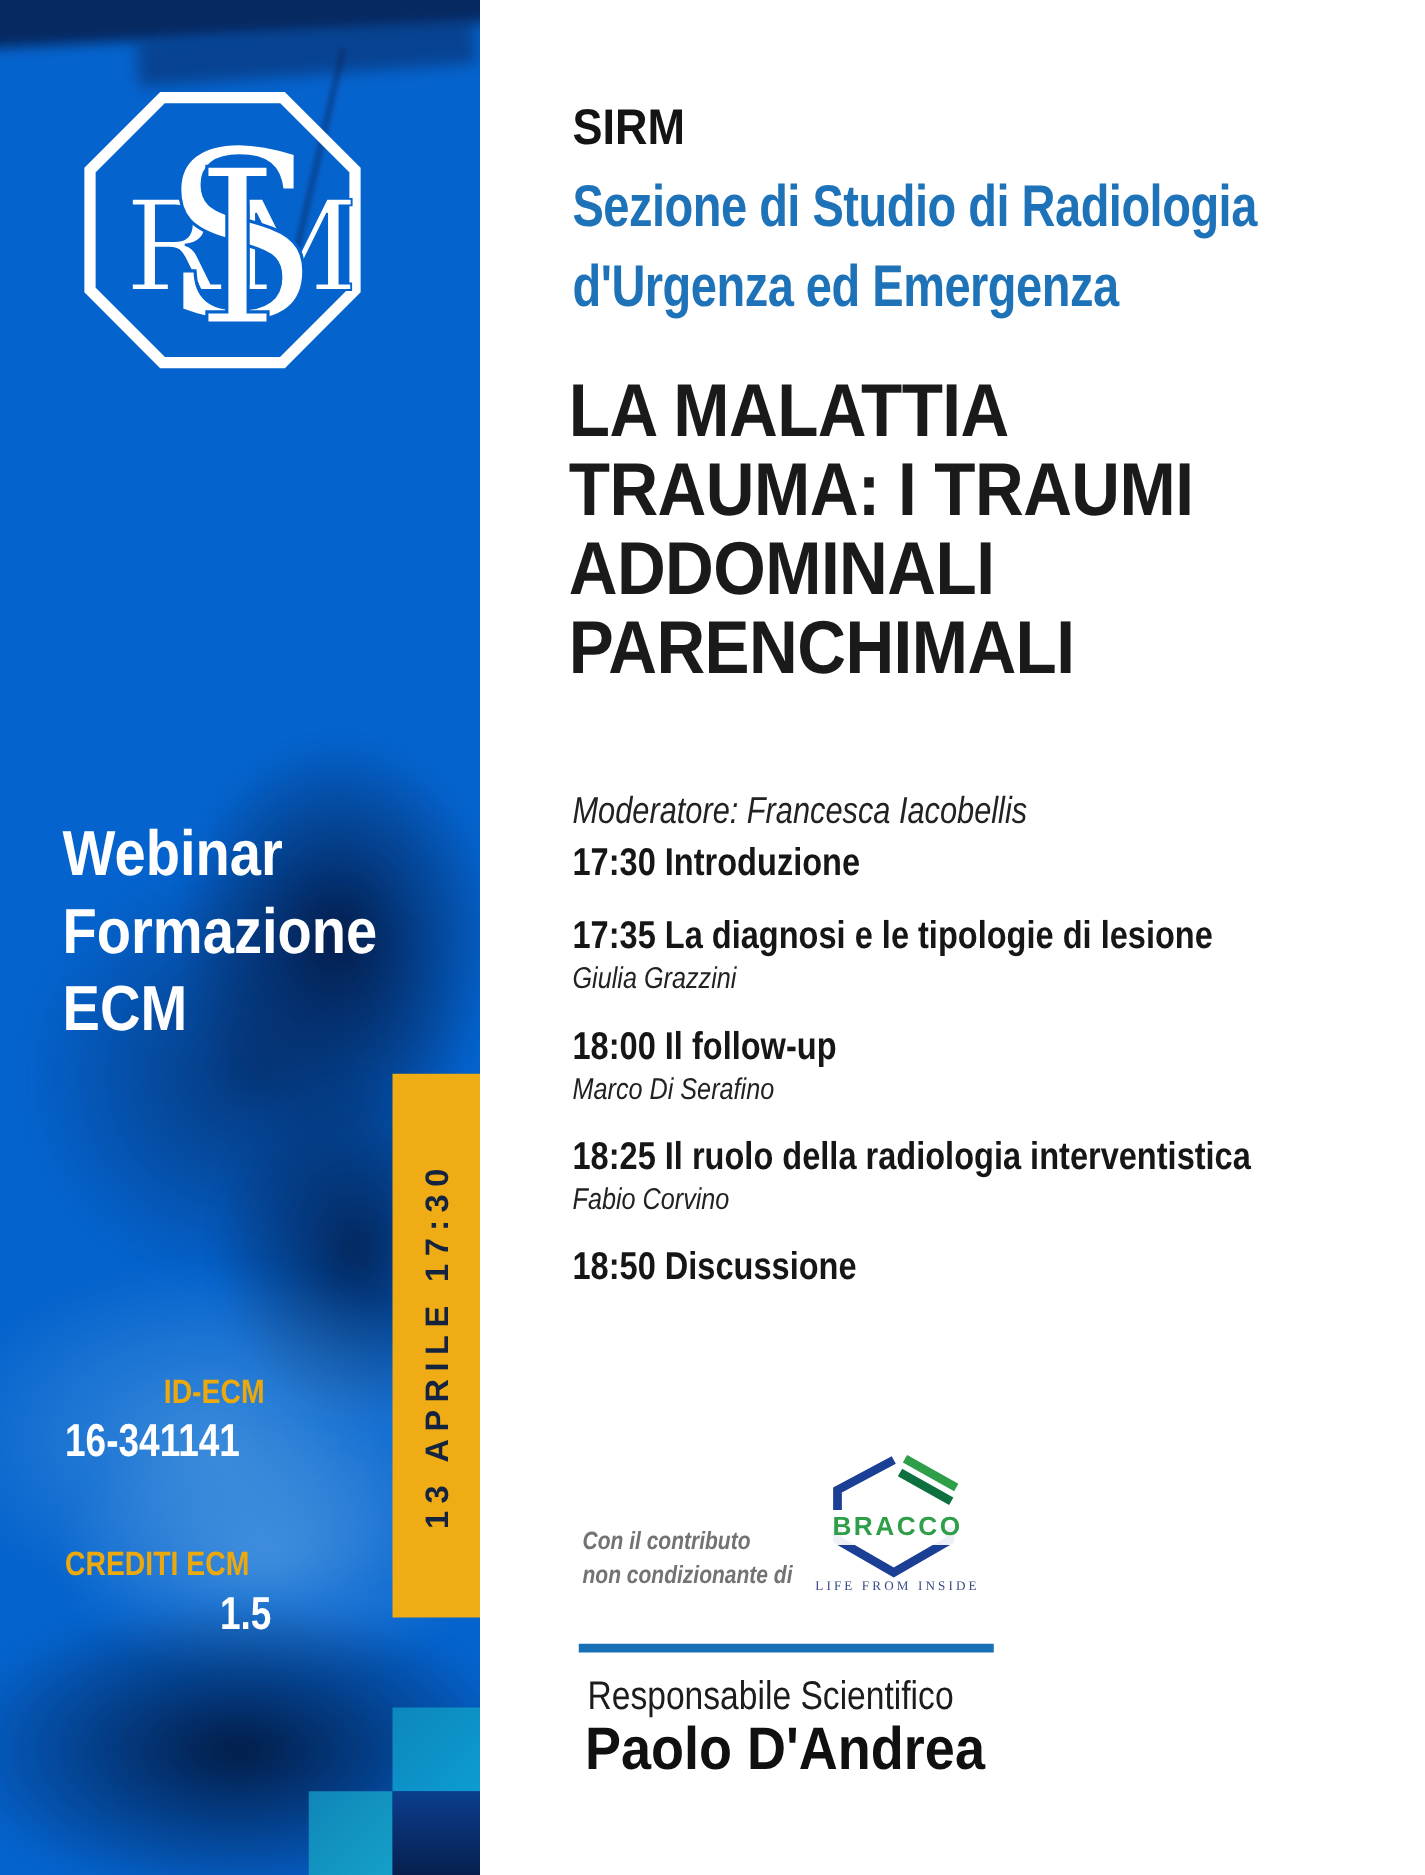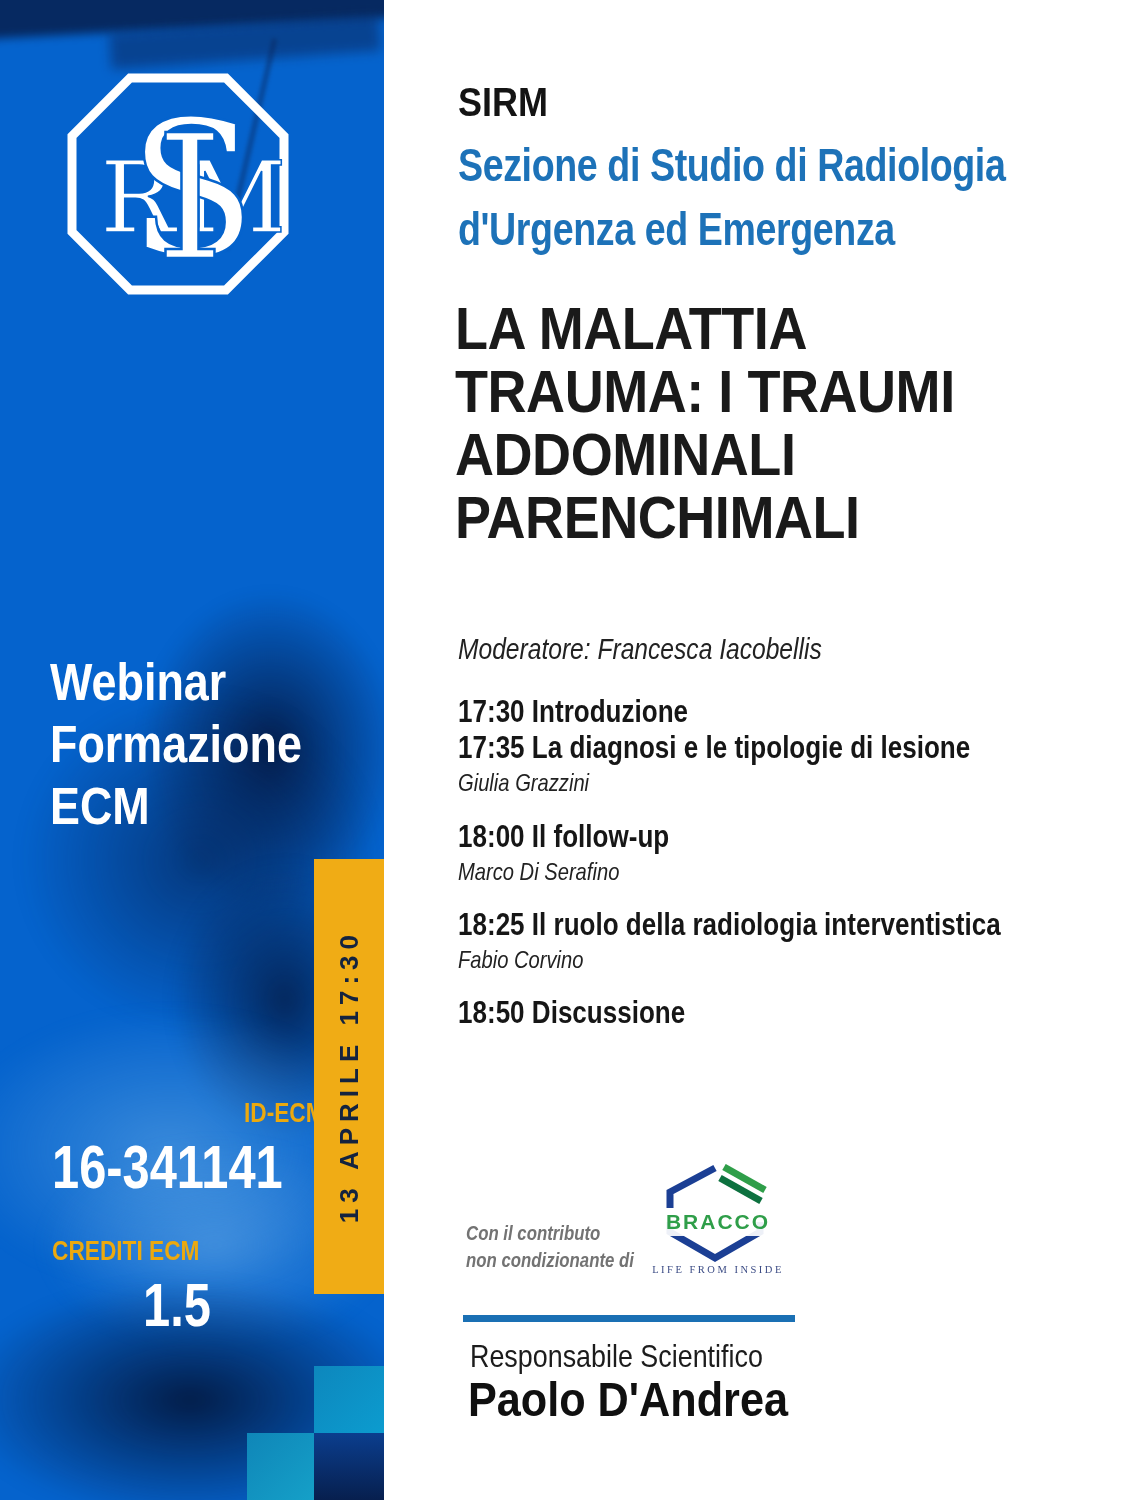--- a/index.html
+++ b/index.html
@@ -40,21 +40,21 @@
   .cx { display:inline-block; white-space:nowrap; transform-origin:0 50%; }
   .s88 { transform:scaleX(.88); }
   .s84 { transform:scaleX(.84); }
   .s82 { transform:scaleX(.82); }
   .s80 { transform:scaleX(.80); }
   .s90 { transform:scaleX(.90); }
 
   .ecm-block { position:absolute; left:52px;text-align:right; }
   .idecm { top:1098px; } .crediti { top:1236px; }
   .ecm-label { color:#eca90e; font-size:27px; font-weight:bold; letter-spacing:0; }
-  .ecm-value { color:#ffffff; font-size:61px; font-weight:bold; margin-top:3px; }
+  .ecm-value { color:#ffffff; font-size:37px; font-weight:bold; margin-top:3px; }
 
   .dateband { position:absolute; left:314px; top:859px; width:70px; height:435px;
     background:#f0ac15; display:flex; align-items:center; justify-content:center; }
   .dateband span {
     writing-mode:vertical-rl; transform:rotate(180deg);
     font-size:26px; font-weight:bold; letter-spacing:6px; color:#14233f; white-space:nowrap; }
 
   .sq { position:absolute; }
   .sq-a { left:314px; top:1366px; width:70px; height:67px;
     background:linear-gradient(135deg,#0d87bd,#0c9ccf); }
@@ -67,21 +67,21 @@
   .org { position:absolute; left:458px; top:80px; font-size:40px; font-weight:bold; color:#141414; }
   .section { position:absolute; left:458px; top:133px; font-size:47px; font-weight:bold;
     color:#1d72b8; line-height:64px; letter-spacing:-0.5px; }
   .title { position:absolute; left:455px; top:297px; font-size:60px; font-weight:bold;
     color:#1a1a1a; line-height:63px; letter-spacing:-0.5px; }
   .moderator { position:absolute; left:458px; top:612px; font-size:30px; font-style:italic; color:#222222;margin-top:20px; }
   .sched { position:absolute; left:458px; }
   .sched .t { font-size:31px; font-weight:bold; color:#161616; line-height:33px; }
   .sched .sp { font-size:24px; font-style:italic; color:#222222; line-height:33px; margin-top:2px; }
   .sp:empty, .sched .empty { display:none; }
-  .b1 { top:695px; } .b2 { top:731px; } .b3 { top:820px; } .b4 { top:908px; } .b5 { top:996px; }
+  .b1 { top:673px; } .b2 { top:731px; } .b3 { top:820px; } .b4 { top:908px; } .b5 { top:996px; }
 
   .sponsor-note { position:absolute; left:466px; top:1220px; font-size:20px; font-weight:bold;
     font-style:italic; color:#737373; line-height:27px; }
   .bracco { position:absolute; left:640px; top:1160px; width:156px; height:125px; }
   .bracco svg { position:absolute; left:18px; top:4px; }
   .bracco-name { position:absolute; left:0; top:48px; width:156px; text-align:center;
     font-size:21px; font-weight:bold; letter-spacing:2px; color:#2f9e49;
     background:rgba(255,255,255,.92); padding:2px 0; }
   .bracco-tag { position:absolute; left:0; top:104px; width:156px; text-align:center;
     font-family:"Liberation Serif", serif; font-size:10.5px; letter-spacing:2.5px; color:#3c4c85; }

